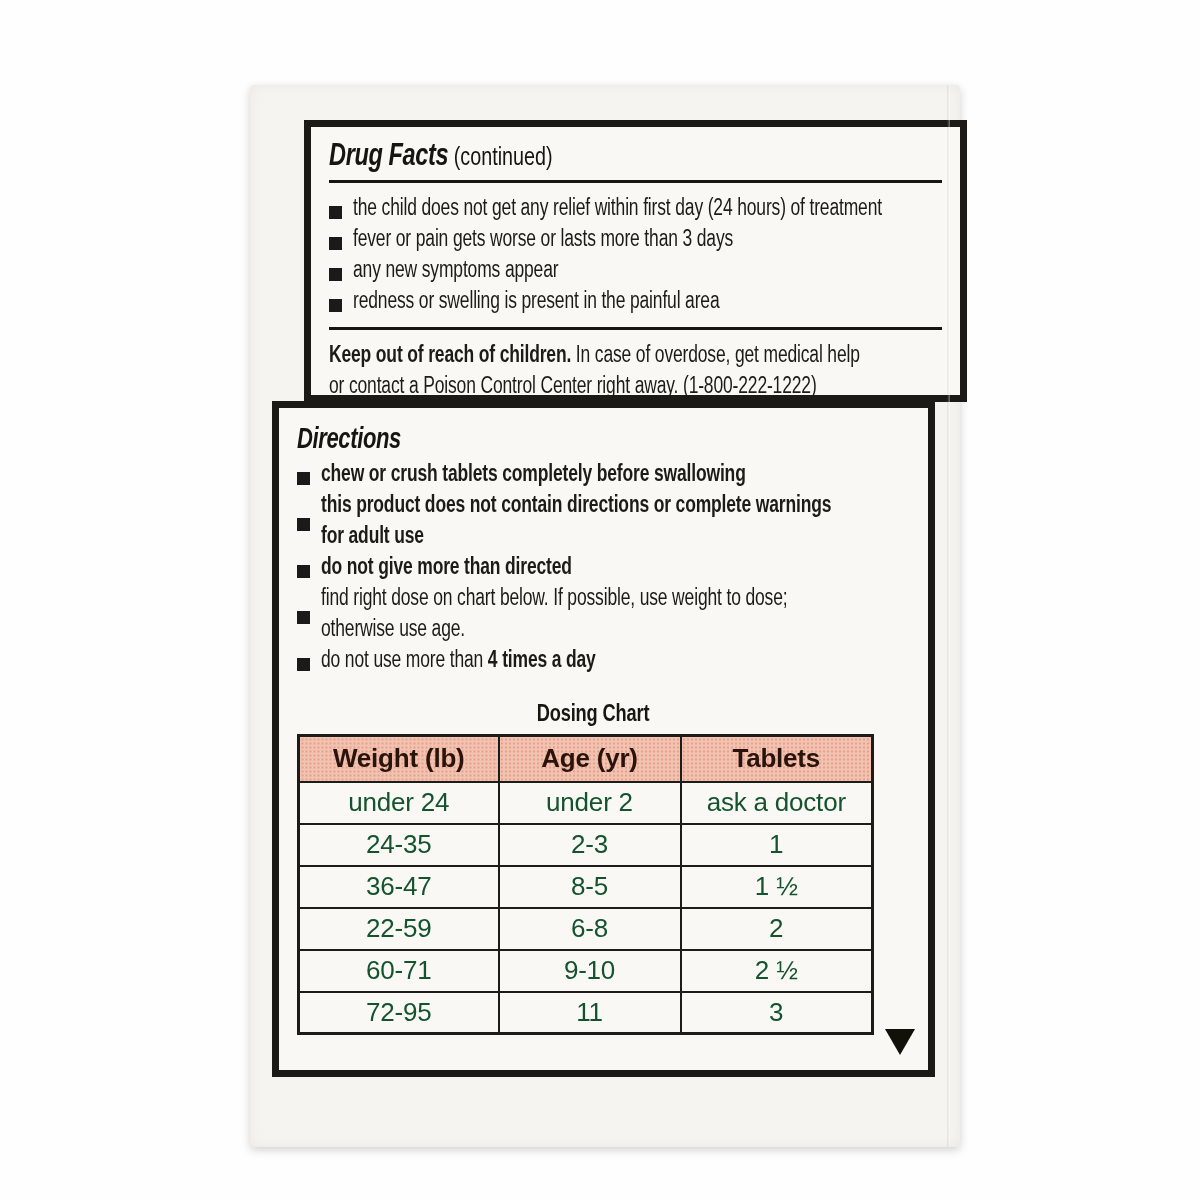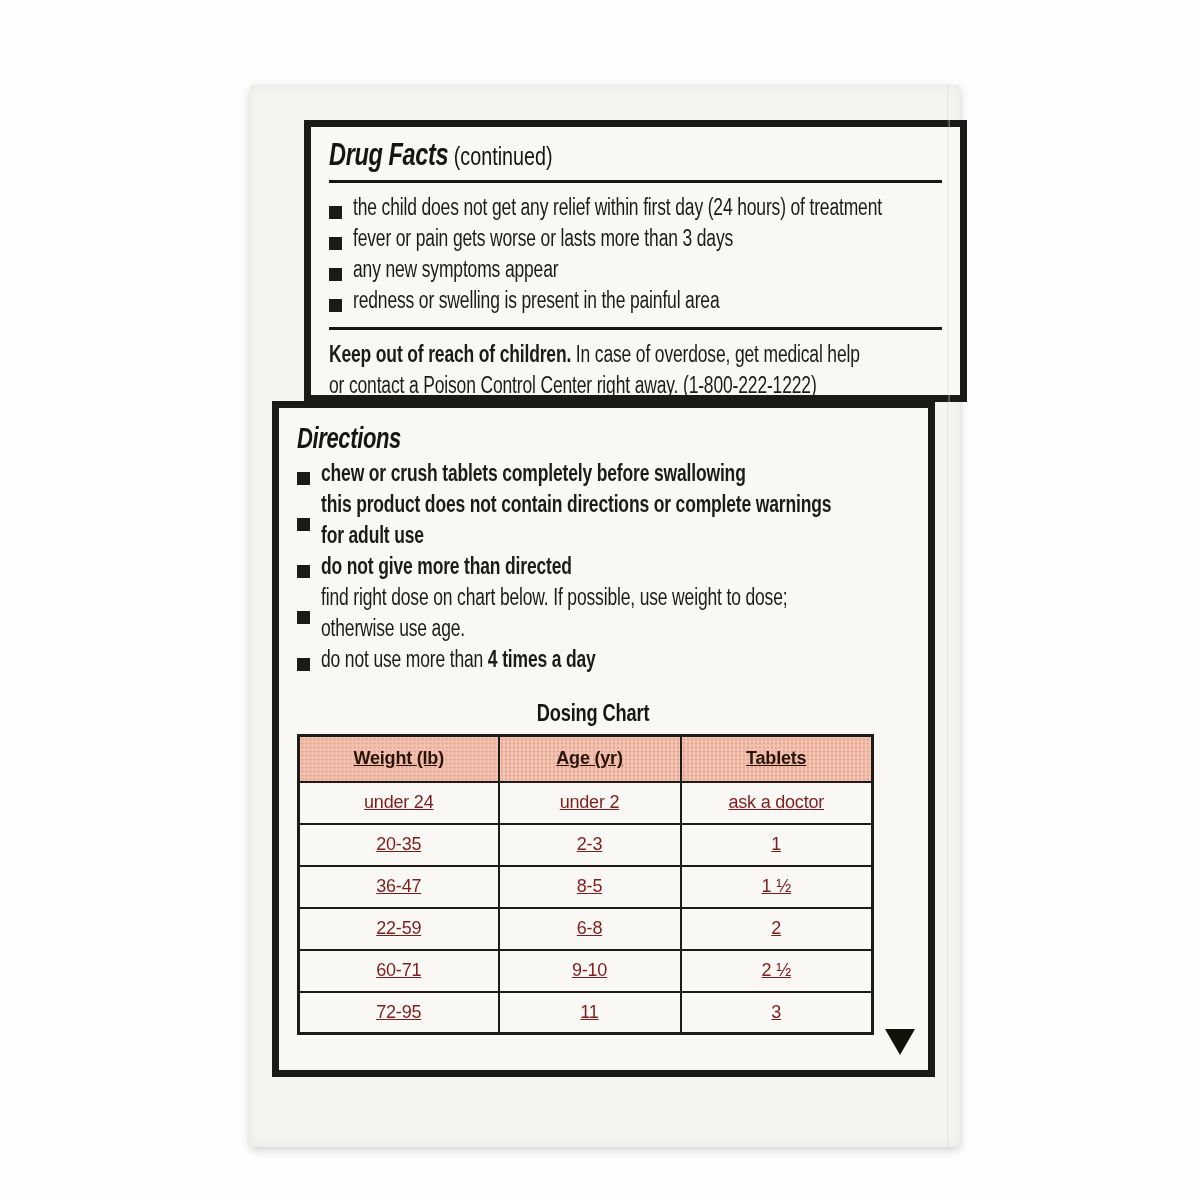--- a/index.html
+++ b/index.html
@@ -44,29 +44,29 @@
 
   .dir-title { font-size:29px; line-height:35px; font-weight:bold; font-style:italic; color:#161511; letter-spacing:-0.5px; margin-bottom:2px; white-space:nowrap; }
   .panel2 .bullet-text { font-size:23px; }
 
   .chart-block { margin-top:22px; position:relative; }
   .chart-title-wrap { width:779px; transform:scaleX(0.76); transform-origin:0 0; text-align:center; }
   .chart-title { font-size:24px; line-height:32px; font-weight:bold; color:#17160f; letter-spacing:-0.2px; }
 
   table.dosing { border-collapse:collapse; margin-top:5px; border:3px solid #1d1c18; background:#f9f8f5; }
   table.dosing th, table.dosing td {
-    border:2px solid #1d1c18; text-align:center; font-size:18px; letter-spacing:-0.2px;text-decoration:underline;
+    border:2px solid #1d1c18; text-align:center; font-size:26px; letter-spacing:-0.2px;
   }
   table.dosing th {
     height:46px; font-weight:bold; color:#29130b;
     background-color:#f3c3b2;
     background-image:radial-gradient(circle, rgba(201,106,80,0.38) 1px, transparent 1.3px);
     background-size:4px 4px;
   }
-  table.dosing td { height:42px; color:#7f1d1d; font-weight:normal; }
+  table.dosing td { height:42px; color:#14532d; font-weight:normal; }
   col.c1 { width:200px; } col.c2 { width:182px; } col.c3 { width:192px; }
 
   .tri {
     position:absolute; right:13px; bottom:15px; width:0; height:0;
     border-left:15px solid transparent; border-right:15px solid transparent;
     border-top:26px solid #121109;
   }
 </style>
 </head>
 <body>
@@ -150,21 +150,21 @@
                 <th>Tablets</th>
               </tr>
             </thead>
           <tbody>
               <tr>
                 <td>under 24</td>
                 <td>under 2</td>
                 <td>ask a doctor</td>
               </tr>
               <tr>
-                <td>20-35</td>
+                <td>24-35</td>
                 <td>2-3</td>
                 <td>1</td>
               </tr>
               <tr>
                 <td>36-47</td>
                 <td>8-5</td>
                 <td>1 ½</td>
               </tr>
               <tr>
                 <td>22-59</td>

